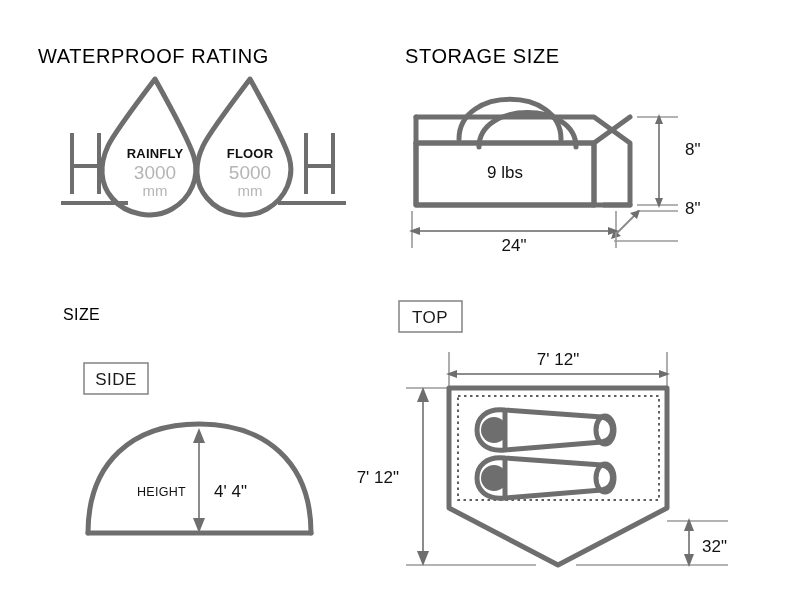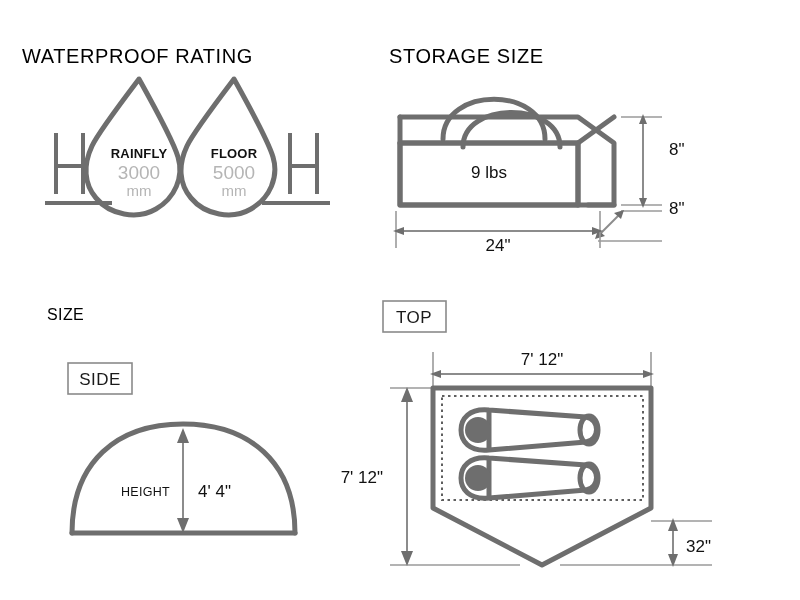--- a/index.html
+++ b/index.html
@@ -11,21 +11,21 @@
   body {
     width: 800px;
     height: 600px;
     position: relative;
     overflow: hidden;
     font-family: "Liberation Sans", sans-serif;
     color: #000000;
   }
   #sheet {
     position: absolute;
-    left: 0; top: 0;
+    left: 16px; top: 0;
     width: 656px;
     height: 600px;
   }
   svg.canvas {
     position: absolute;
     left: 0; top: 0;
     width: 800px;
     height: 600px;
     display: block;
   }

